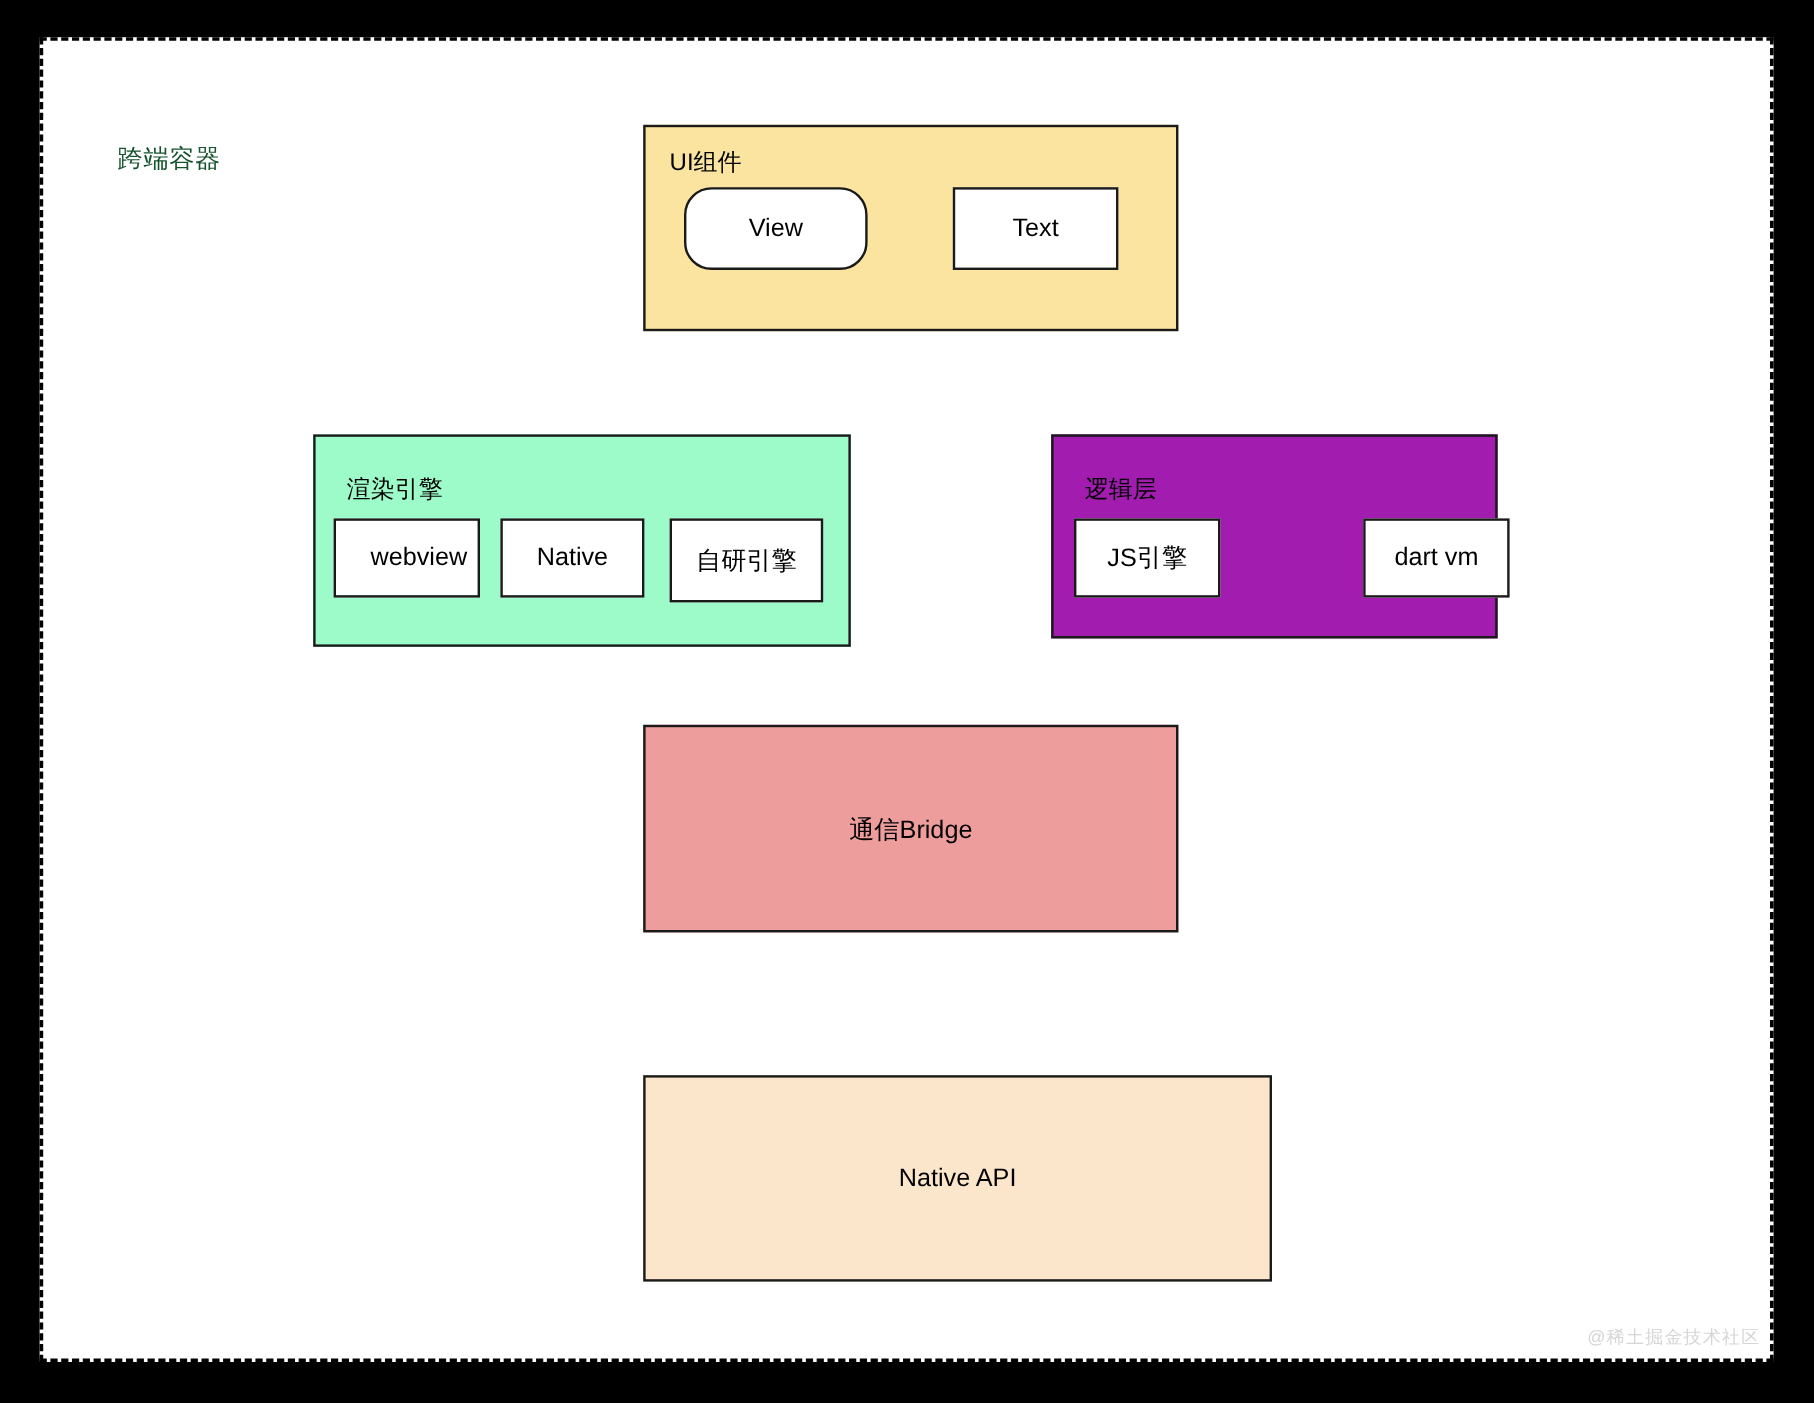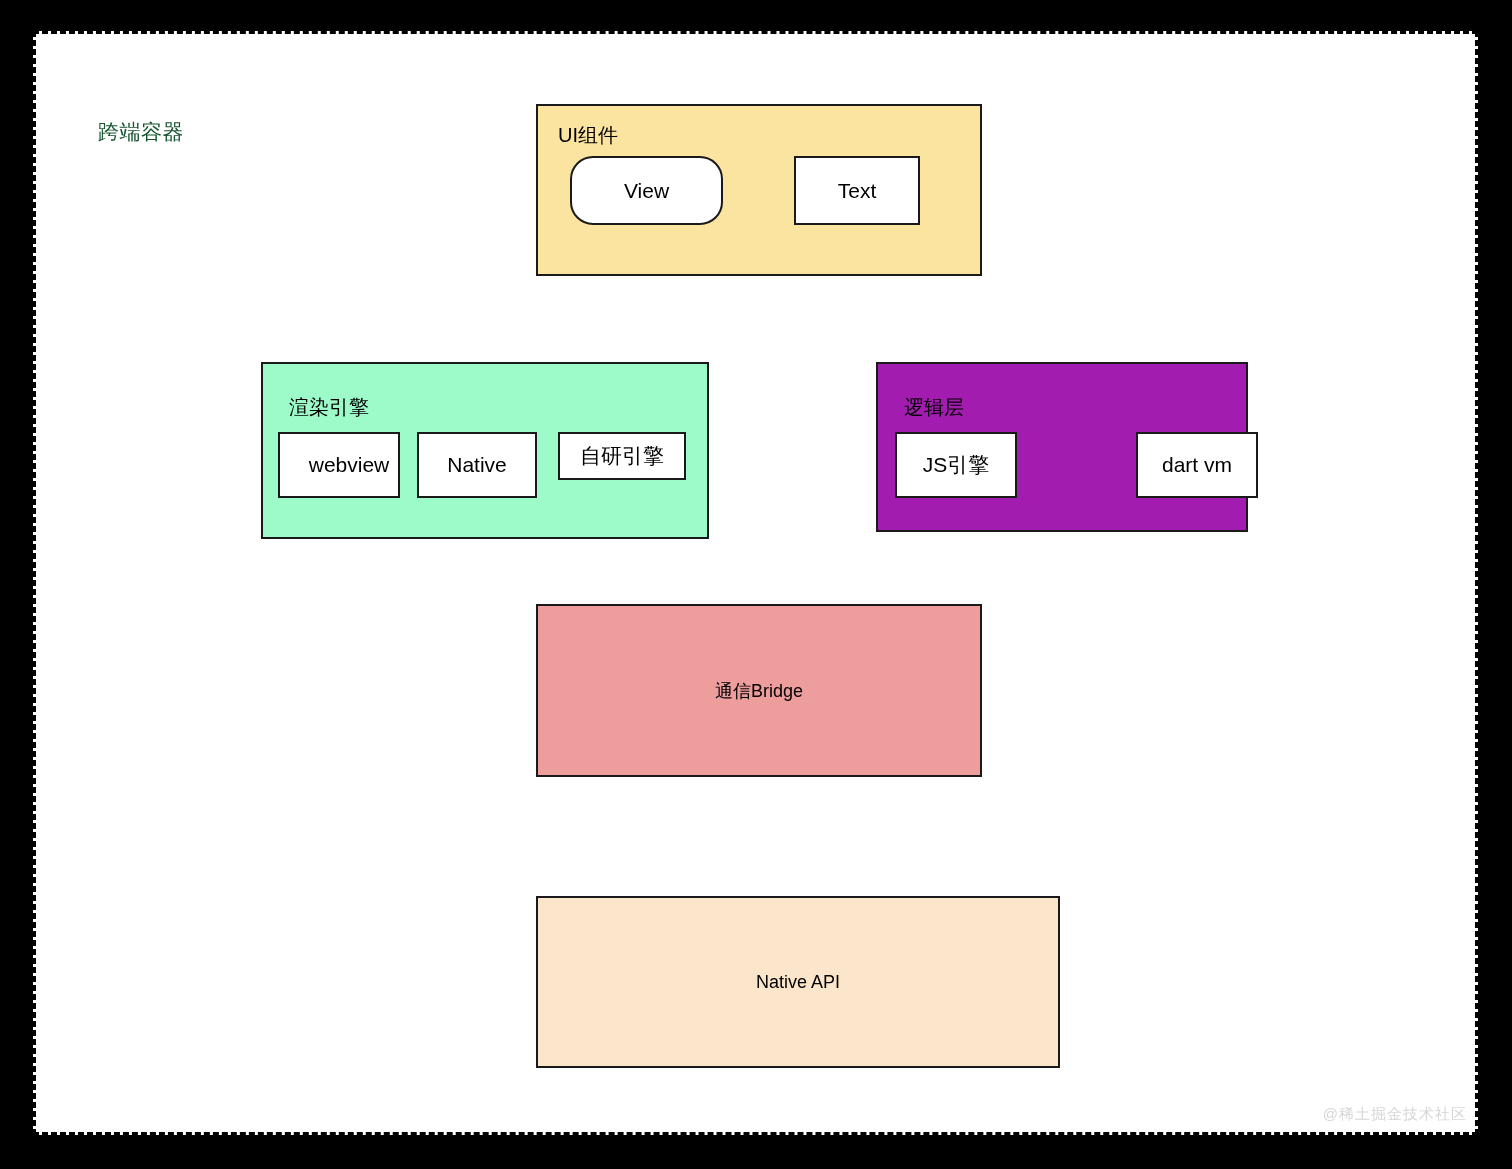--- a/index.html
+++ b/index.html
@@ -64,35 +64,35 @@
     color: #000000;
     white-space: nowrap;
   }
   .block {
     position: absolute;
     box-sizing: border-box;
     border: 2px solid #1a1a1a;
     display: flex;
     align-items: center;
     justify-content: center;
-    font-size: 18px;
+    font-size: 21px;
     color: #000000;
     white-space: nowrap;
   }
   
   #ui-group   { left: 500px; top: 70px;  width: 446px; height: 172px; background: #FBE3A0; }
   #ui-label   { left: 20px;  top: 16px; }
   #node-view  { left: 534px; top: 122px; width: 153px; height: 69px; border-radius: 23px; }
-  #node-text  { left: 758px; top: 122px; width: 126px; height: 69px; }
+  #node-text  { left: 758px; top: 122px; width: 138px; height: 69px; }
 
   #render-group { left: 225px; top: 328px; width: 448px; height: 177px; background: #9DFBC9; }
   #render-label { left: 26px; top: 30px; }
   #node-webview { left: 242px; top: 398px; width: 122px; height: 66px; padding-left: 20px; }
   #node-native  { left: 381px; top: 398px; width: 120px; height: 66px; }
-  #node-custom  { left: 522px; top: 398px; width: 128px; height: 48px; }
+  #node-custom  { left: 522px; top: 398px; width: 128px; height: 70px; }
 
   #logic-group  { left: 840px; top: 328px; width: 372px; height: 170px; background: #a21caf; }
   #logic-label  { left: 26px; top: 30px; }
   #node-jsengine{ left: 859px; top: 398px; width: 122px; height: 66px; }
   #node-dartvm  { left: 1100px; top: 398px; width: 122px; height: 66px; }
 
   #bridge-block { left: 500px; top: 570px; width: 446px; height: 173px; background: #EE9D9D; }
   #native-block { left: 500px; top: 862px; width: 524px; height: 172px; background: #FCE6CB; }
 
   .watermark {

